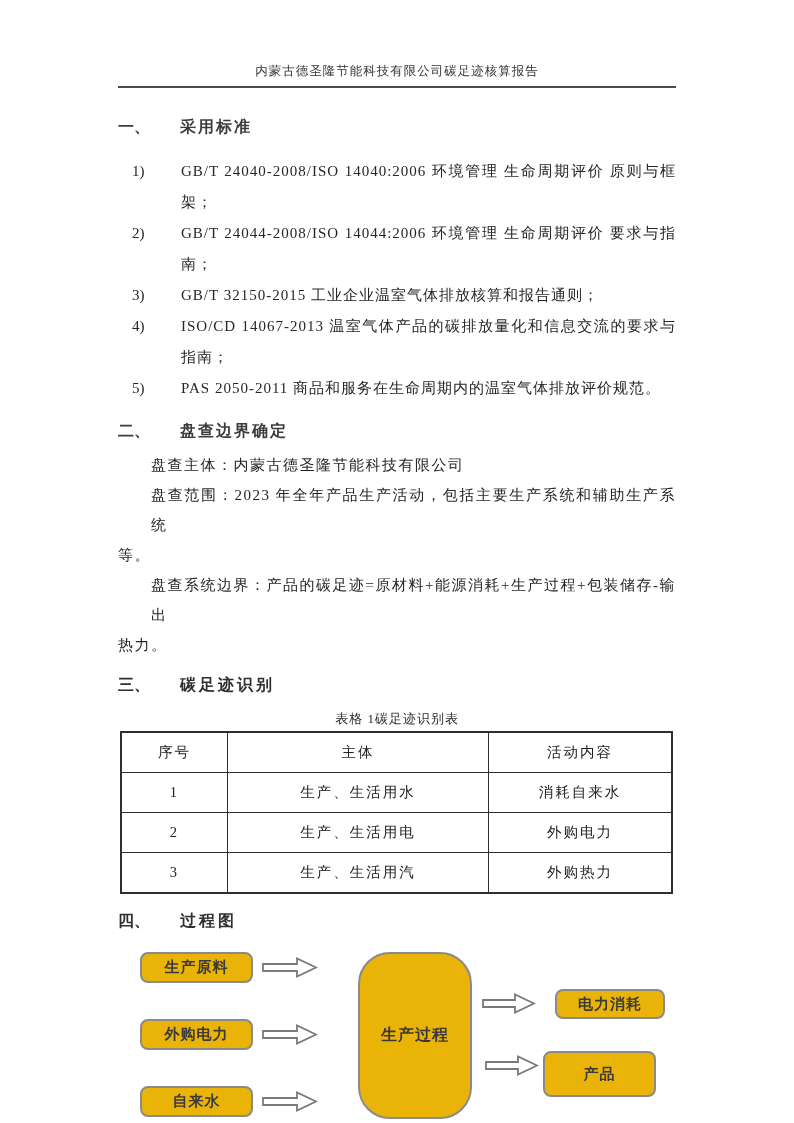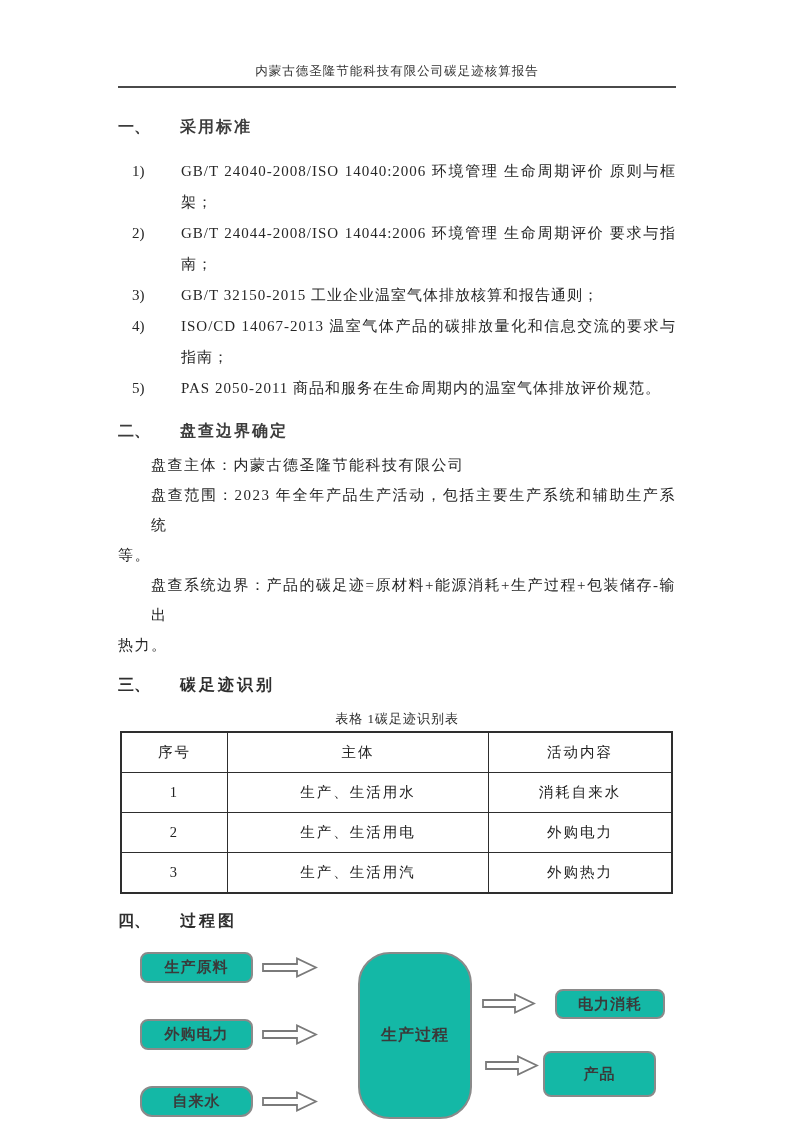--- a/index.html
+++ b/index.html
@@ -49,21 +49,21 @@
   table.ftable td, table.ftable th {
     border:1px solid #2e2e2e; text-align:center; font-weight:normal;
     height:23px; padding:8px; line-height:23px;
   }
   table.ftable { border:2px solid #2e2e2e; }
   .col-no { width:19.3%; } .col-subj { width:47.4%; } .col-act { width:33.3%; }
 
   
   .diagram { position:relative; width:794px; height:186px; margin-top:5px; margin-left:-118px; }
   .dbox {
-    position:absolute; border:2px solid #8a8a8a; border-radius:8px; background:#14b8a6;
+    position:absolute; border:2px solid #8a8a8a; border-radius:8px; background:#eab308;
     display:flex; align-items:center; justify-content:center;
     font-family:Liberation Sans, sans-serif;
     font-weight:bold; font-size:15px; color:#3a3a3a; letter-spacing:1px;
   }
   .dbox.process { border-radius:32px; font-size:16px; }
   .darrow { position:absolute; }
   .dcaption { margin-top:15px; text-align:center; font-size:13px; letter-spacing:2px; color:#2b2b2b; }
 
   .pagenum { margin-top:22px; text-align:center; font-size:12.5px; color:#444; }
 </style>
@@ -150,21 +150,21 @@
       </tr>
     </tbody>
   </table>
 
   <div class="h-serif" style="margin-top:14px;"><span class="h-num">四、</span><span>过程图</span></div>
 
   <div class="diagram">
 
     <div class="dbox" style="left:140px; top:13px;  width:113px; height:31px;">生产原料</div>
     <div class="dbox" style="left:140px; top:80px;  width:113px; height:31px;">外购电力</div>
-    <div class="dbox" style="left:140px; top:147px; width:113px; height:31px;border-radius:12px;">自来水</div>
+    <div class="dbox" style="left:140px; top:147px; width:113px; height:31px;">自来水</div>
 
     <svg class="darrow" style="left:262px; top:18px;" width="56" height="21" viewBox="0 0 56 21">
         <path d="M1 7 H35 V1.5 L54 10.5 L35 19.5 V14 H1 Z" fill="#ffffff" stroke="#7a7a7a" stroke-width="1.8"></path>
       </svg>
     <svg class="darrow" style="left:262px; top:85px;" width="56" height="21" viewBox="0 0 56 21">
         <path d="M1 7 H35 V1.5 L54 10.5 L35 19.5 V14 H1 Z" fill="#ffffff" stroke="#7a7a7a" stroke-width="1.8"></path>
       </svg>
     <svg class="darrow" style="left:262px; top:152px;" width="56" height="21" viewBox="0 0 56 21">
         <path d="M1 7 H35 V1.5 L54 10.5 L35 19.5 V14 H1 Z" fill="#ffffff" stroke="#7a7a7a" stroke-width="1.8"></path>
       </svg>

